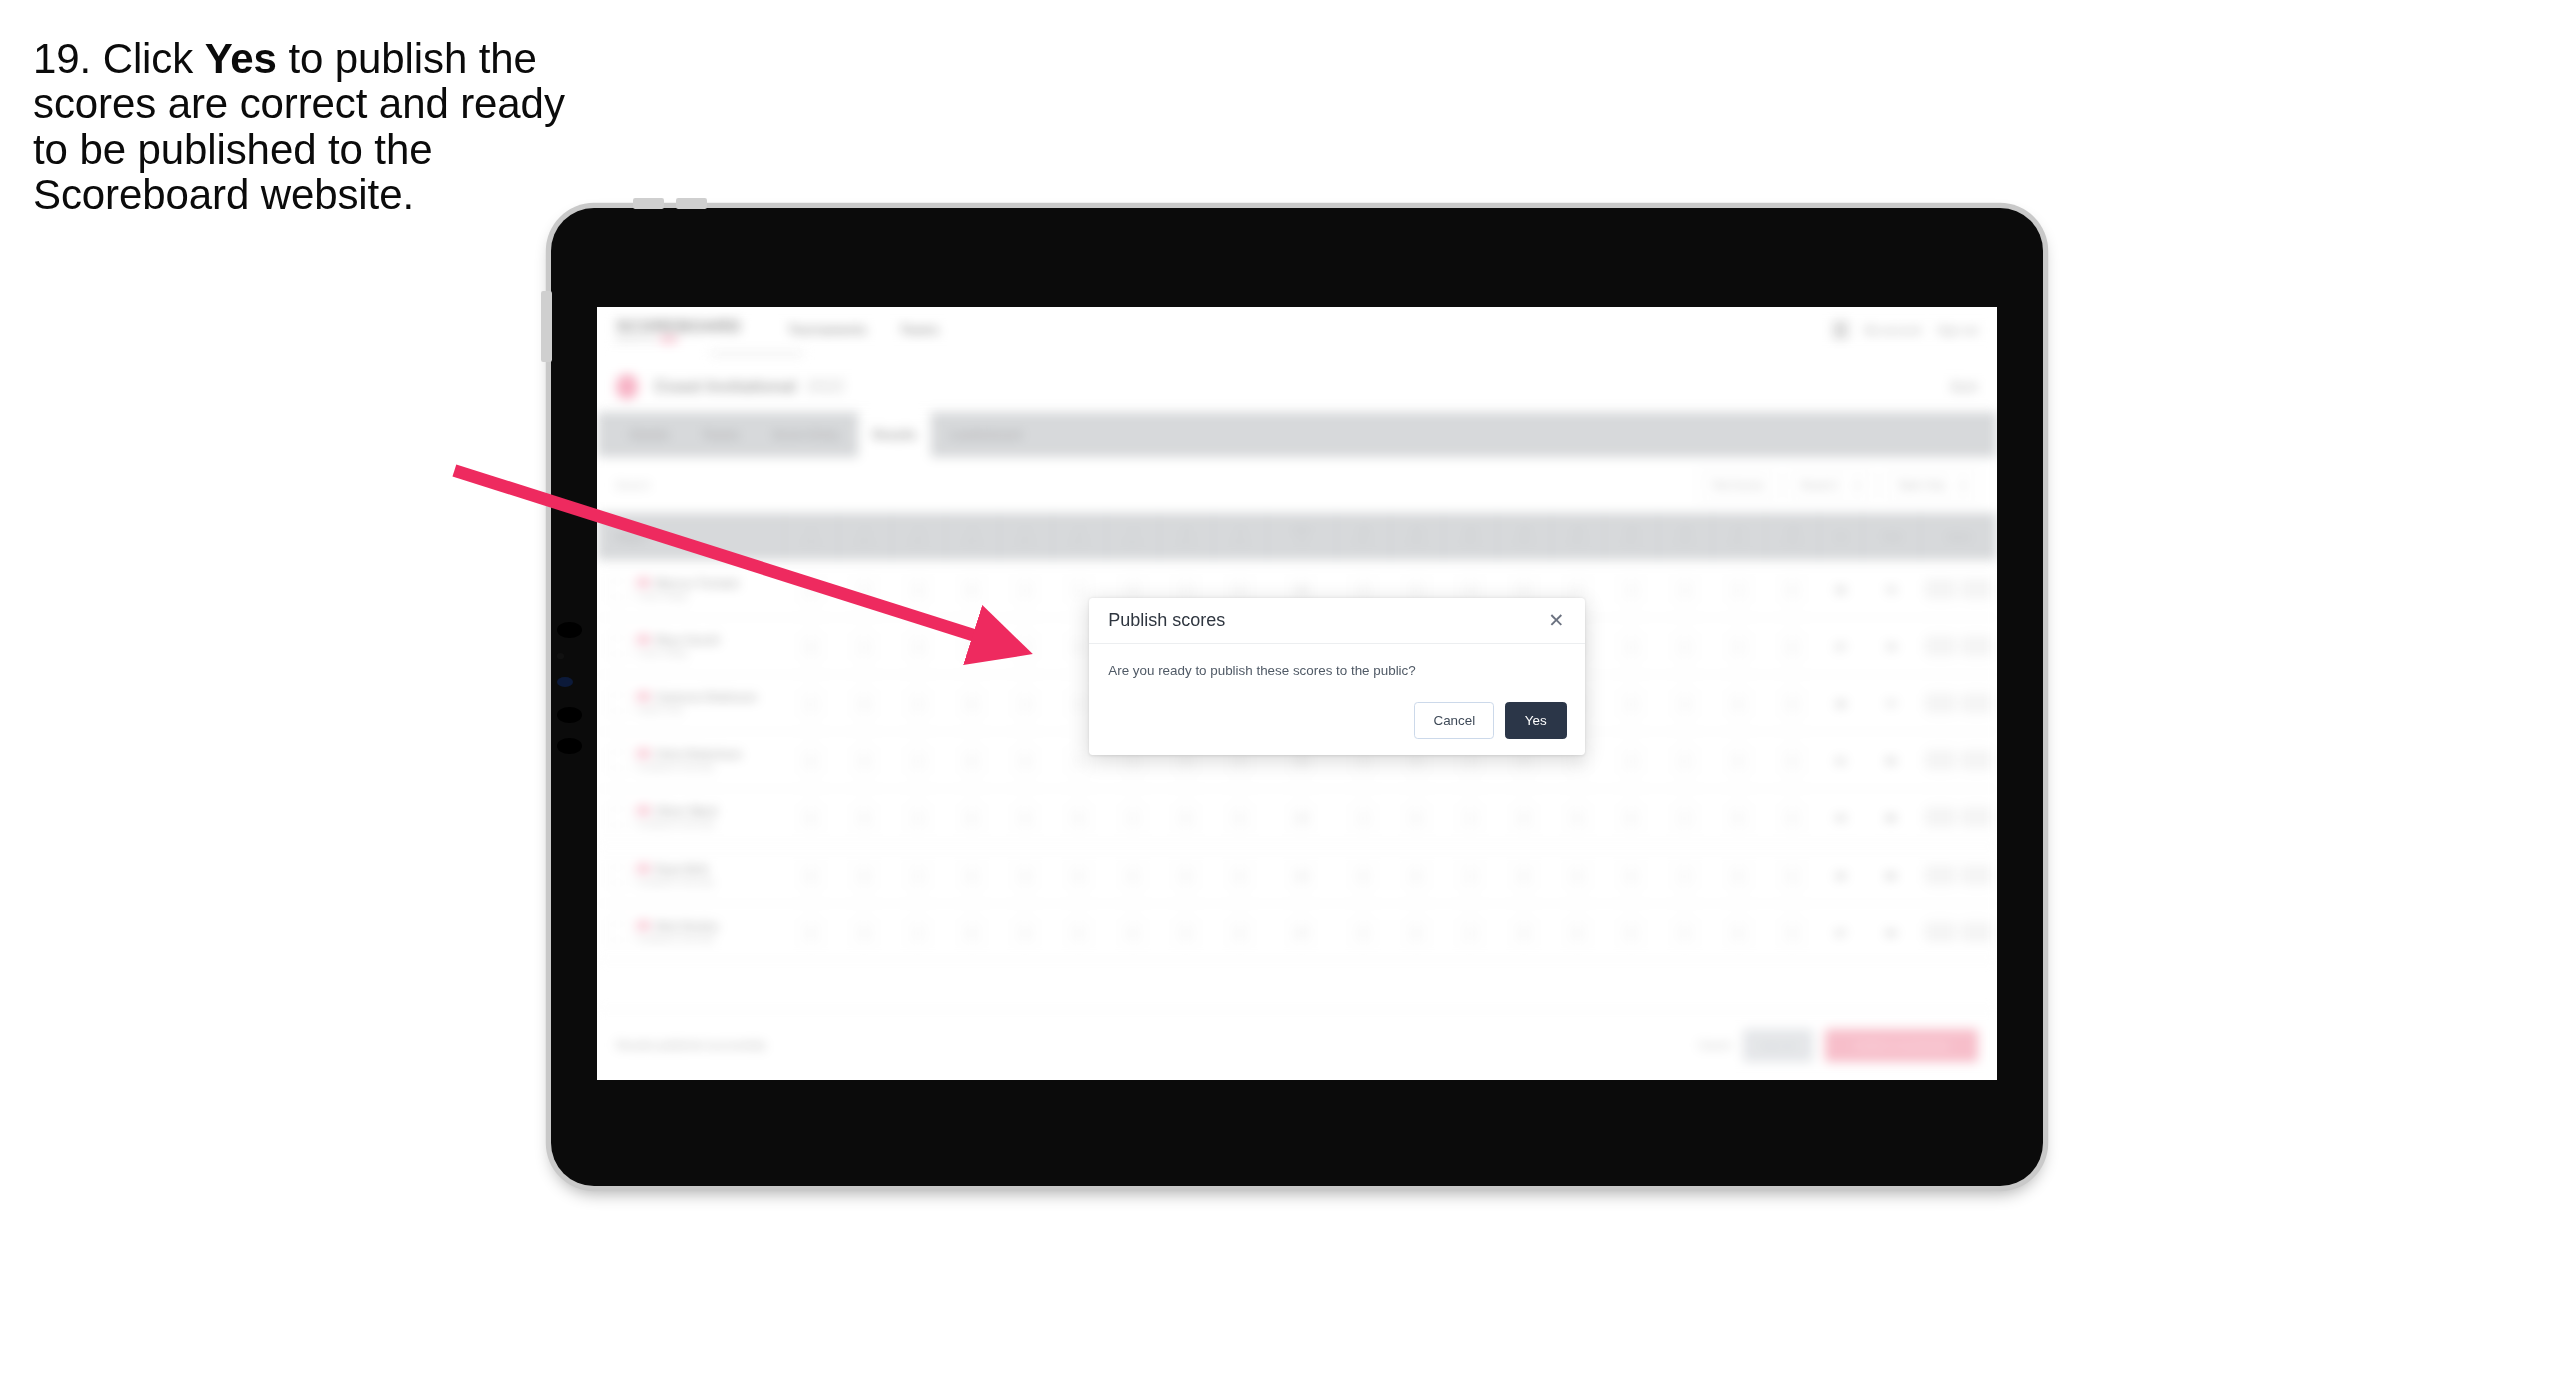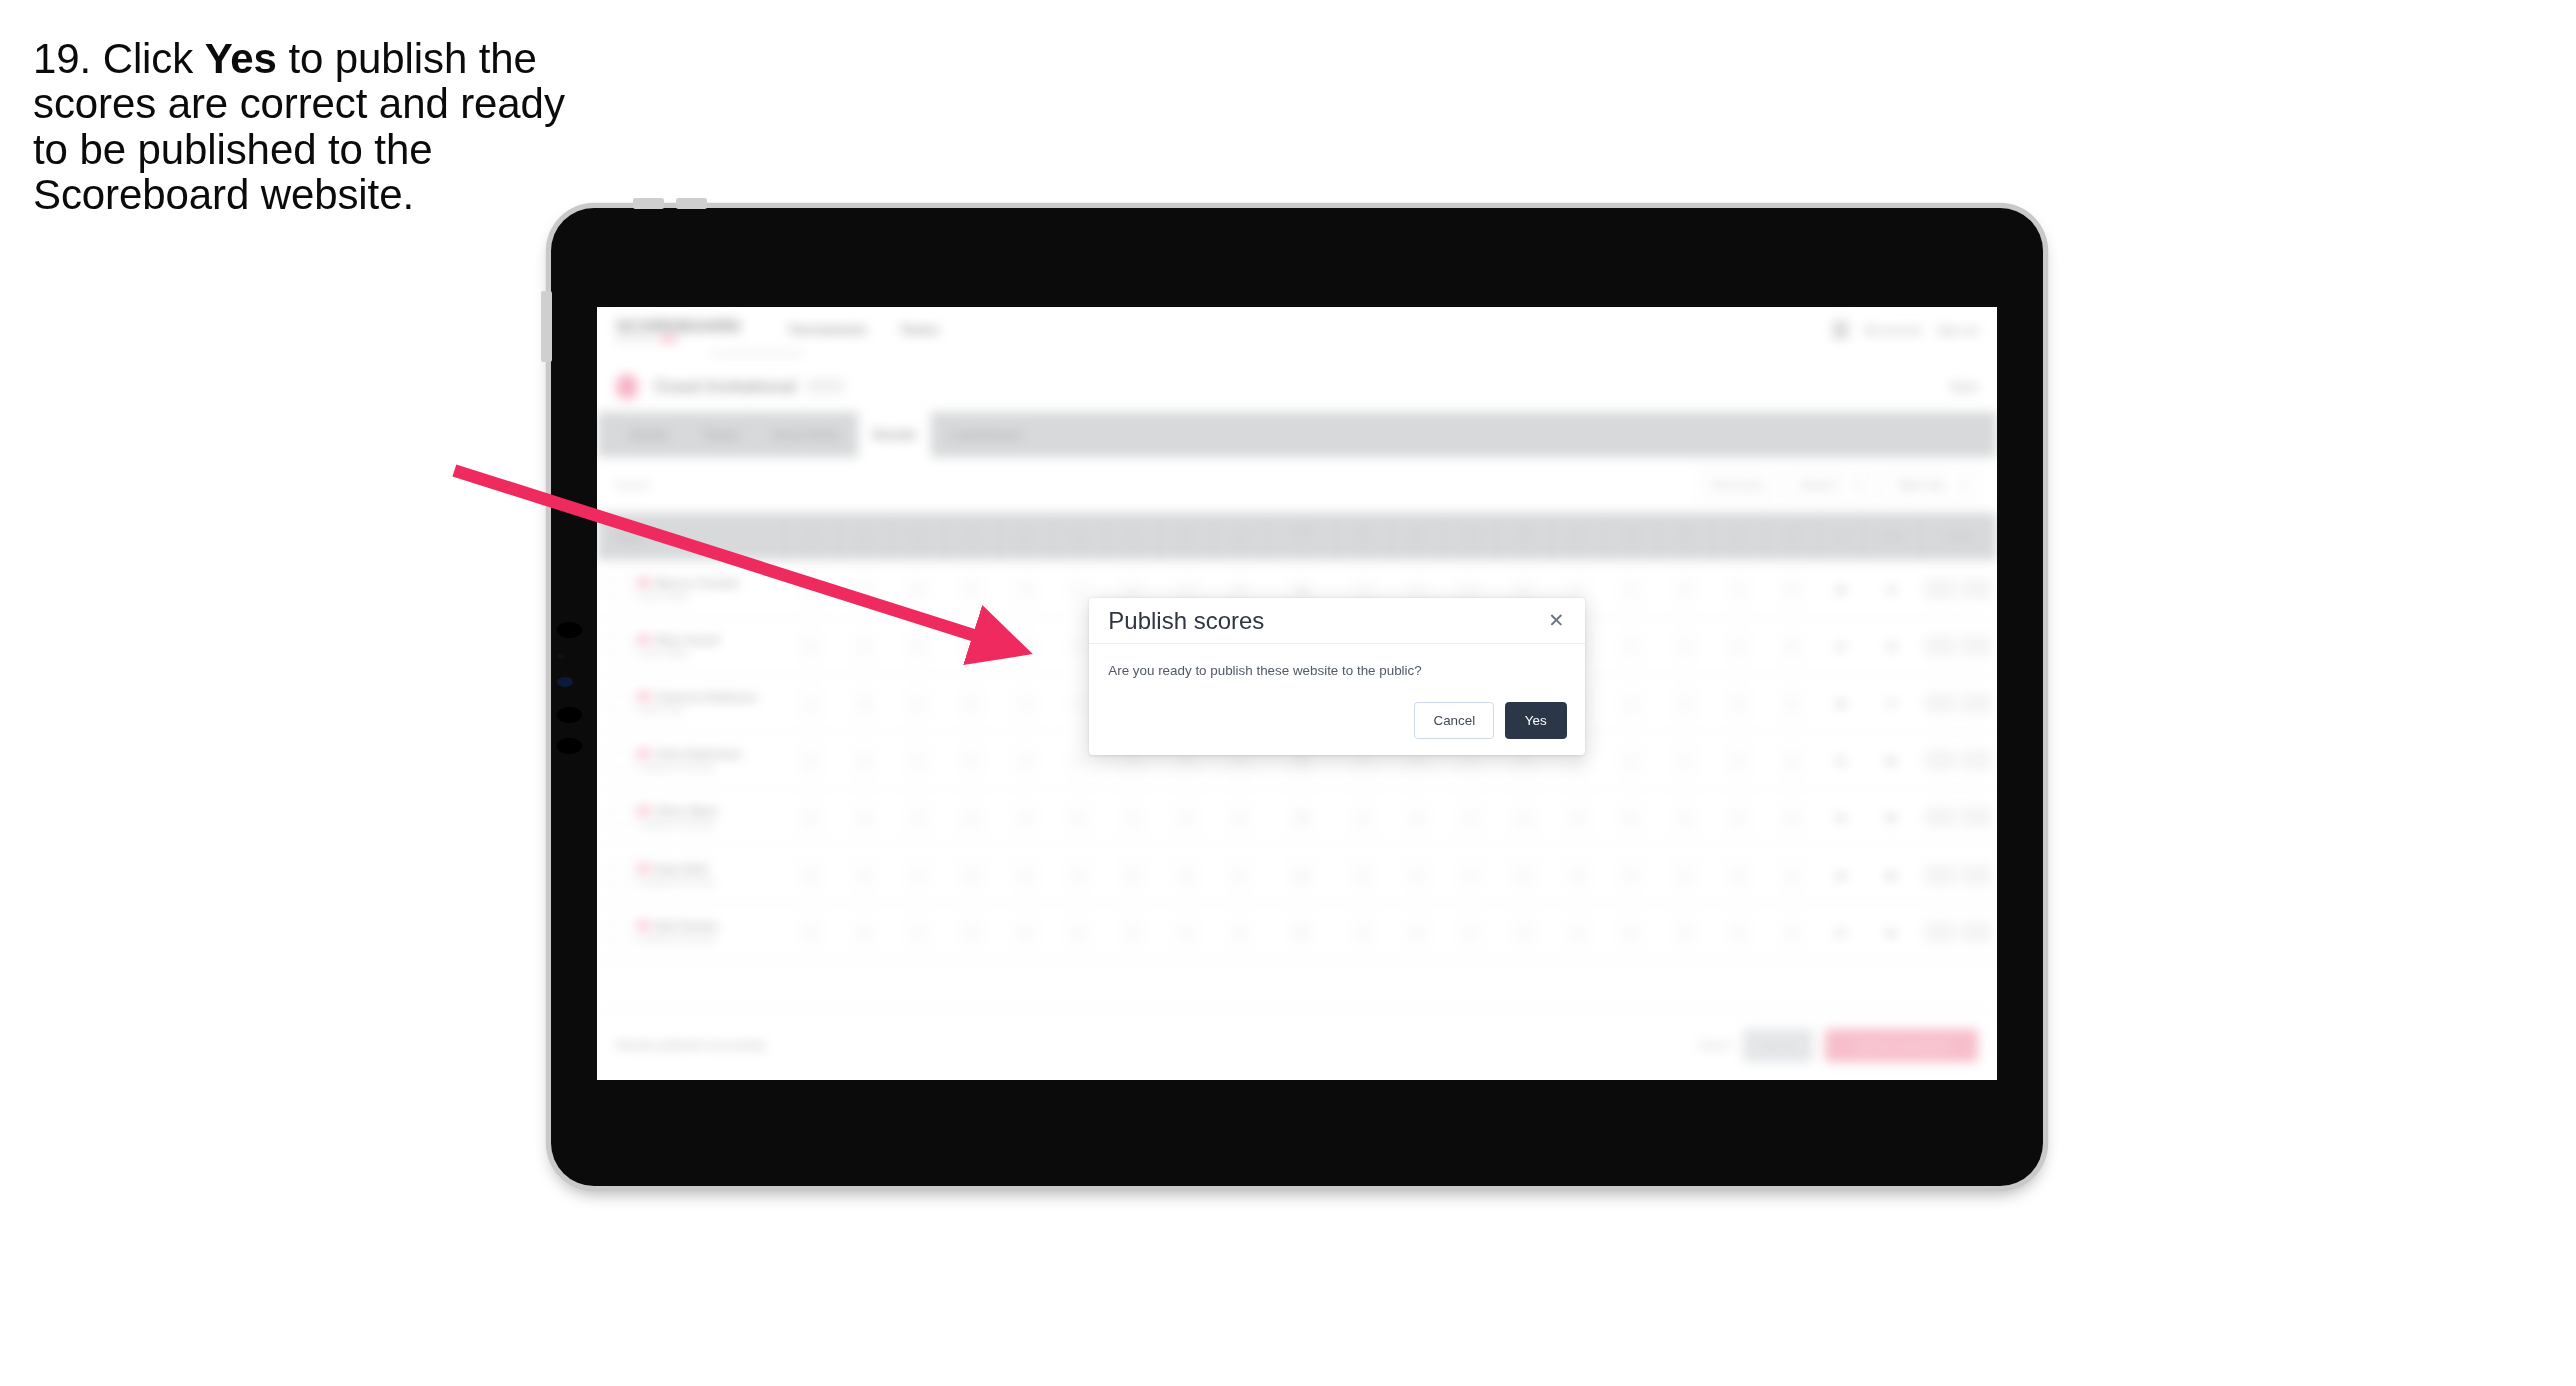--- a/index.html
+++ b/index.html
@@ -133,21 +133,21 @@
 
   
   #modal {
     position:absolute; left:492px; top:291px; width:496px; height:157px;
     background:#ffffff; border-radius:3.7px;
     box-shadow:0 4.5px 21px rgba(0,0,0,.16), 0 0.7px 3px rgba(0,0,0,.10);
     z-index:40;
   }
   .modal-head { position:relative; height:46px; border-bottom:0.7px solid #eceef0;
     display:flex; align-items:center; padding:0 19.3px; }
-  .modal-title { font-size:24px; color:#2f3640; }
+  .modal-title { font-size:18px; color:#2f3640; }
   .modal-close { position:absolute; right:16.3px; top:10.4px; width:25px; height:25px;
     display:flex; align-items:center; justify-content:center;
     font-size:19.3px; color:#6b7280; line-height:1; cursor:pointer; }
   .modal-body { padding:19.3px 19.3px 0 19.3px; }
   .modal-text { font-size:13.4px; color:#505a66; }
   .modal-foot { position:absolute; right:18px; bottom:16.3px; display:flex; gap:10.4px; }
   .btn { border-radius:3.7px; height:37px; display:flex; align-items:center;
     justify-content:center; font-size:13.4px; cursor:pointer; }
   .btn-cancel { background:#fff; border:0.7px solid #ccd9ea; color:#3f4a58; padding:0 18px;text-align:right; }
   .btn-yes { background:#2b3648; border:0.7px solid #2b3648; color:#ffffff; padding:0 19.3px; }
@@ -852,21 +852,21 @@
         </div>
 
       </div>
 
       <div id="modal">
         <div class="modal-head">
           <div class="modal-title">Publish scores</div>
           <div class="modal-close">✕</div>
         </div>
         <div class="modal-body">
-          <div class="modal-text">Are you ready to publish these website to the public?</div>
+          <div class="modal-text">Are you ready to publish these scores to the public?</div>
         </div>
         <div class="modal-foot">
           <div class="btn btn-cancel">Cancel</div>
           <div class="btn btn-yes">Yes</div>
         </div>
       </div>
 
     </div>
   </div>
 

